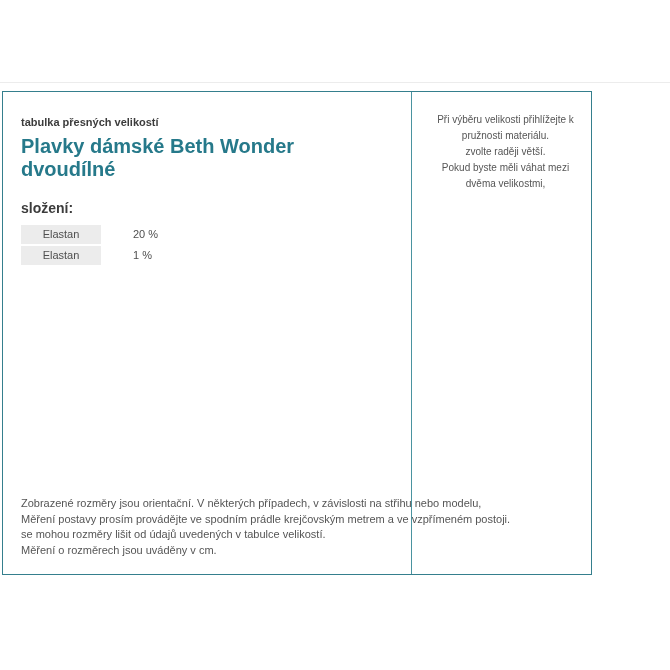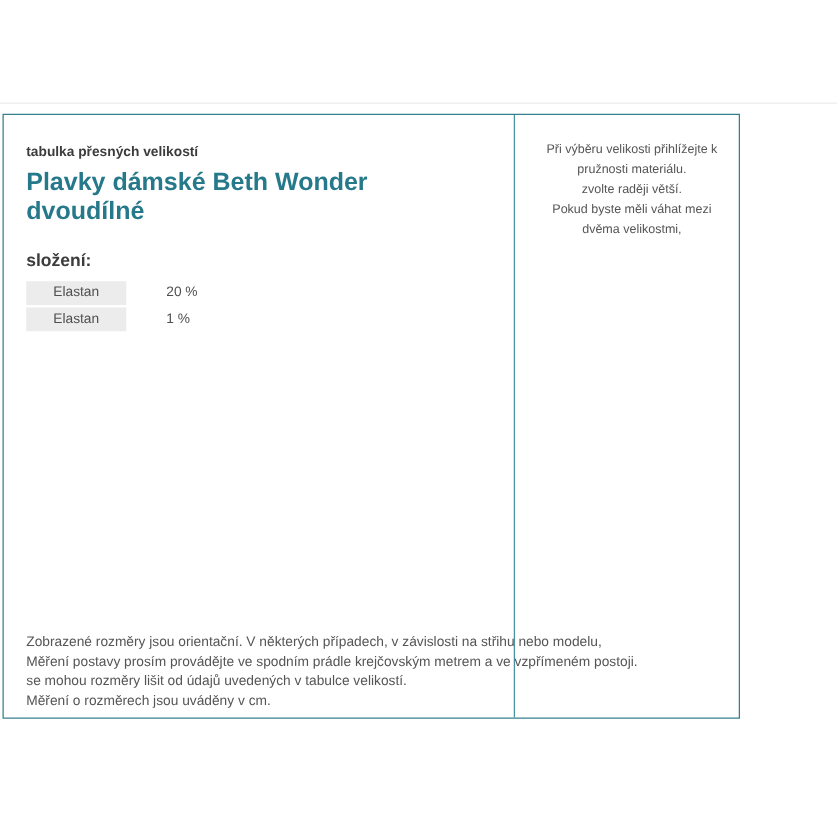--- a/index.html
+++ b/index.html
@@ -89,21 +89,21 @@
     line-height: 11px;
   }
   .advice-line {
     font-size: 10px;
     color: #555555;
     line-height: 16px;
   }
   .disclaimer {
     position: absolute;
     left: 18px;
-    bottom: 5px;
+    bottom: 16px;
     text-align: left;
   }
   .disclaimer-line {
     font-size: 11px;
     color: #555555;
     line-height: 15.5px;
     white-space: nowrap;
   }
 </style>
 </head>

